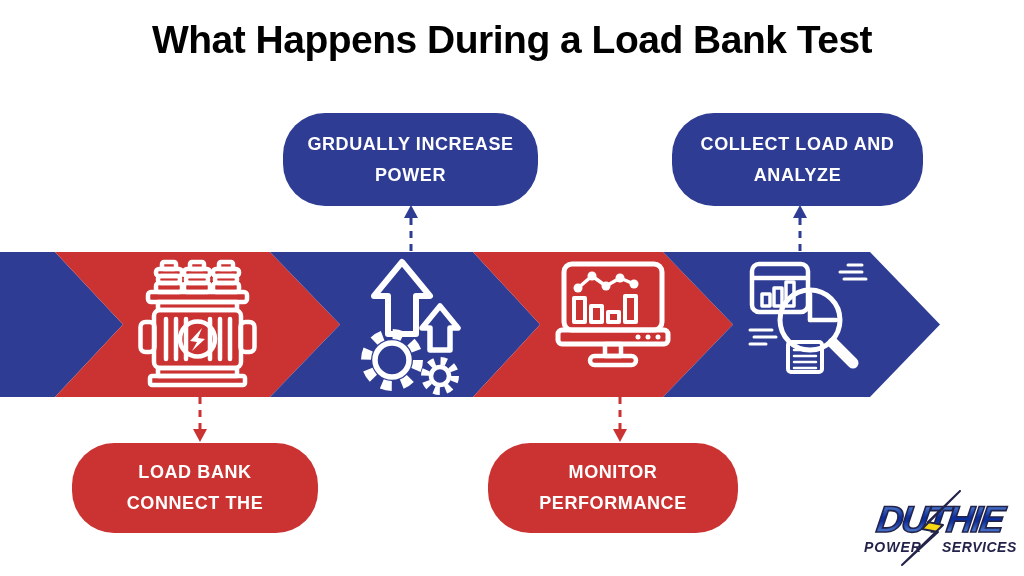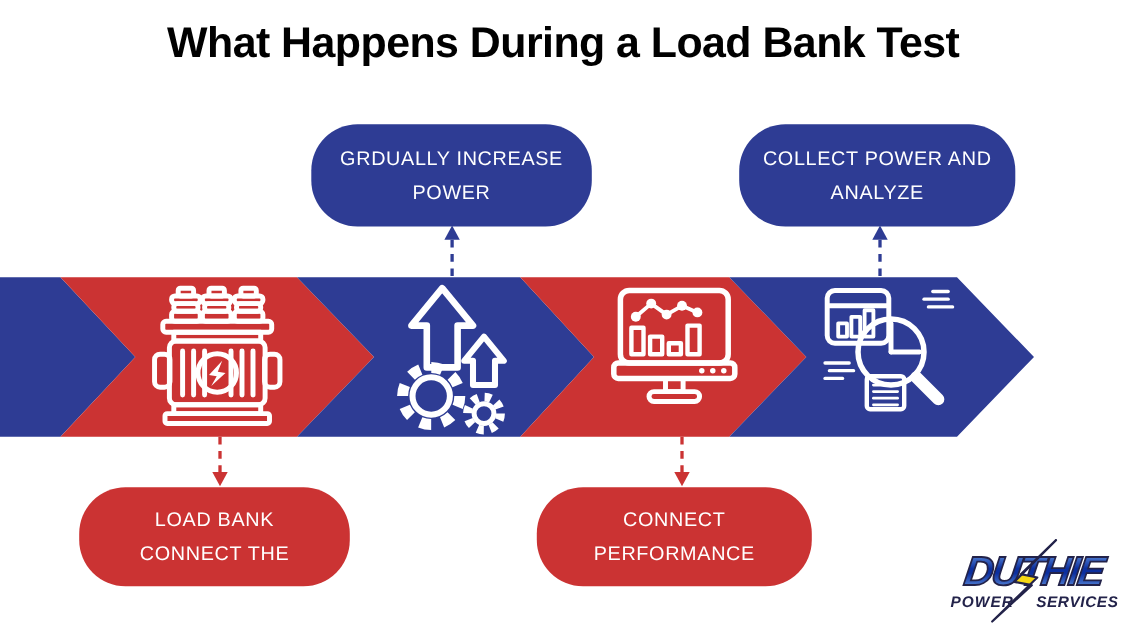--- a/index.html
+++ b/index.html
@@ -6,21 +6,21 @@
   body{font-family:"Liberation Sans",sans-serif;background:#ffffff;}
   .canvas{position:relative;width:1024px;height:576px;background:#fff;overflow:hidden;padding-left:25px;}
   .title{
     position:absolute;left:0;top:18px;width:1024px;text-align:center;
     font-size:39px;font-weight:700;letter-spacing:-0.5px;color:var(--title,#000);
     margin:0;
   }
   .band-svg{position:absolute;left:0;top:0;width:1024px;height:576px;}
   .bubble{
     position:absolute;display:flex;flex-direction:column;justify-content:center;
-    align-items:center;text-align:center;color:#fff;font-weight:400;
+    align-items:center;text-align:center;color:#fff;font-weight:700;
     font-size:18px;letter-spacing:0.6px;line-height:31px;border-radius:42px;
   }
   .bubble.blue{background:var(--blue,#2e3c94);}
   .bubble.red{background:var(--red,#cb3333);}
   #bubble-increase{left:283px;top:113px;width:255px;height:93px;}
   #bubble-collect{left:672px;top:113px;width:251px;height:93px;}
   #bubble-connect{left:72px;top:443px;width:246px;height:90px;}
   #bubble-monitor{left:488px;top:443px;width:250px;height:90px;}
   .logo{position:absolute;left:856px;top:490px;width:160px;height:80px;}
 </style>
@@ -140,29 +140,29 @@
       <line x1="46" y1="104" x2="68" y2="104" stroke-width="2.5"></line>
       <line x1="46" y1="110" x2="68" y2="110" stroke-width="2.5"></line>
     </g>
   </svg>
 
   <div class="bubble blue" id="bubble-increase">
     <span>GRDUALLY INCREASE</span>
     <span>POWER</span>
   </div>
   <div class="bubble blue" id="bubble-collect">
-    <span>COLLECT POWER AND</span>
+    <span>COLLECT LOAD AND</span>
     <span>ANALYZE</span>
   </div>
   <div class="bubble red" id="bubble-connect">
     <span>LOAD BANK</span>
     <span>CONNECT THE</span>
   </div>
   <div class="bubble red" id="bubble-monitor">
-    <span>CONNECT</span>
+    <span>MONITOR</span>
     <span>PERFORMANCE</span>
   </div>
 
   <div class="logo">
     <svg width="160" height="80" viewBox="0 0 160 80">
       <defs>
         <linearGradient id="duthieGrad" x1="0" y1="0" x2="0" y2="1">
           <stop offset="0%" style="stop-color:var(--logo_blue_light)"></stop>
           <stop offset="45%" style="stop-color:var(--logo_blue_dark)"></stop>
           <stop offset="55%" style="stop-color:var(--logo_blue_dark)"></stop>

